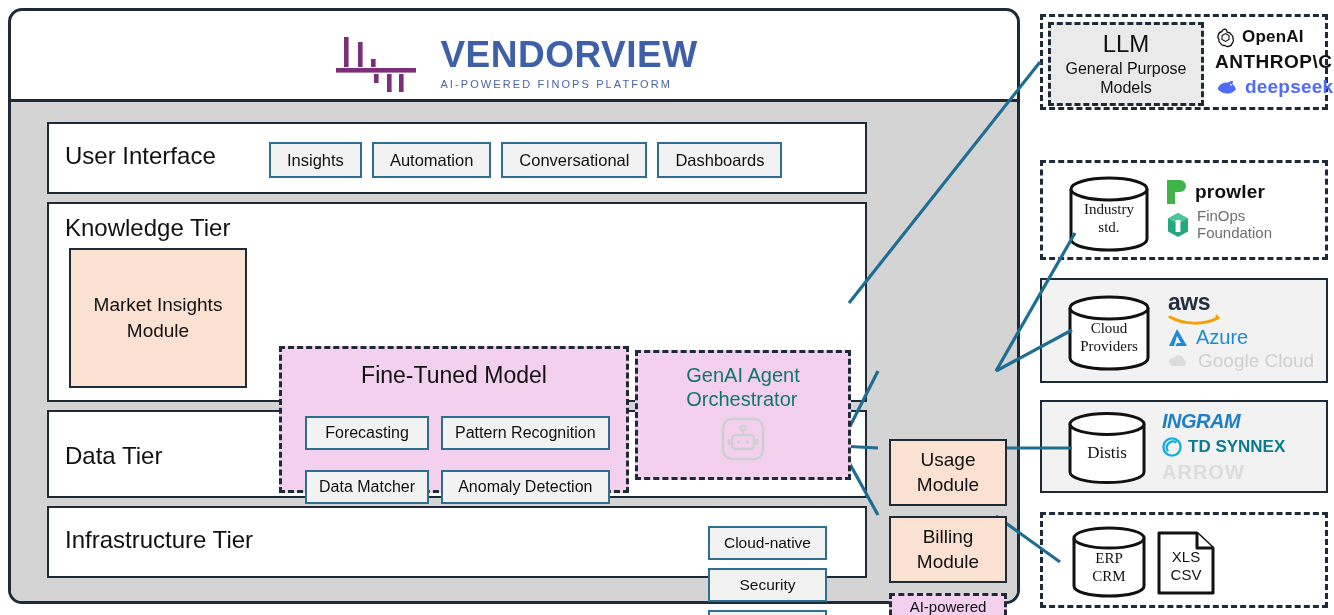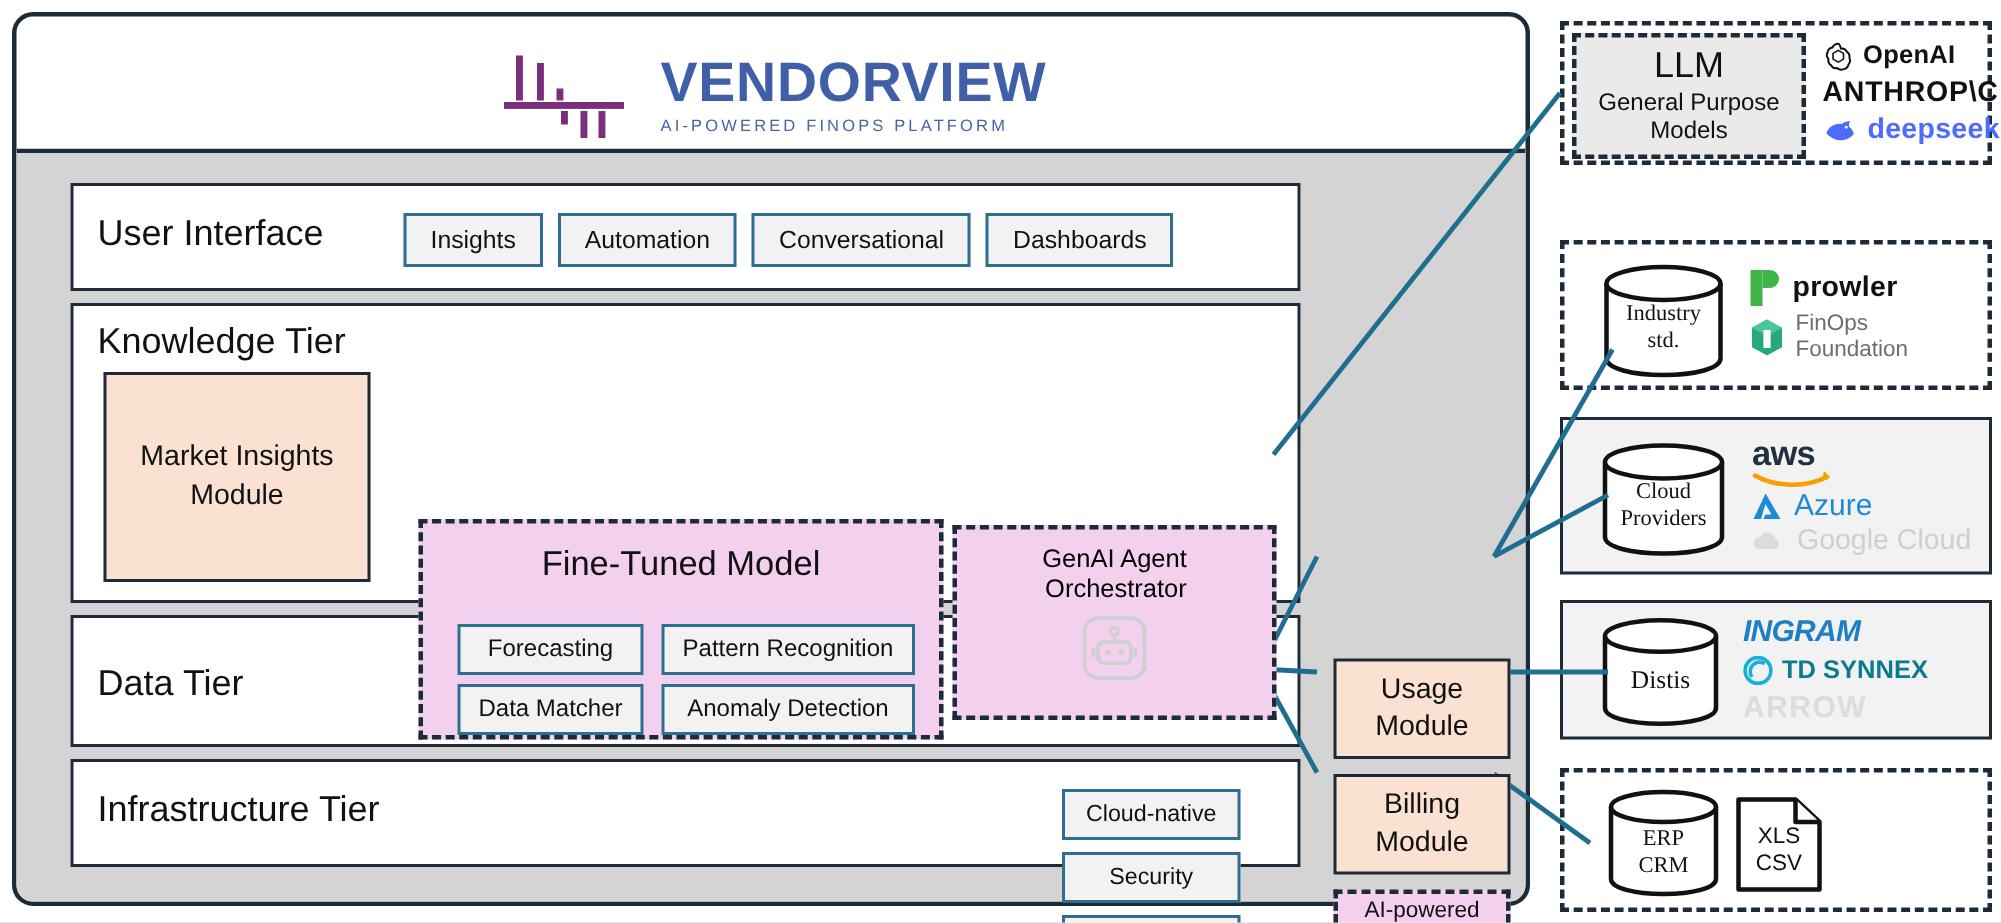--- a/index.html
+++ b/index.html
@@ -81,32 +81,32 @@
     position: absolute; left: 256px; top: 244px; width: 350px; height: 147px;
     background: #f2d0ee; border: 3px dashed #1d2b38;
     z-index: 6;
     margin-left: 12px;
   }
   #fine-tuned .ft-title {
     text-align: center; font-size: 23px; color: #111; margin-top: 13px;
   }
   .ft-grid {
     position: absolute; left: 23px; top: 67px; display: grid;
-    grid-template-columns: auto auto; gap: 6px 12px;
+    grid-template-columns: auto auto; gap: 20px 12px;
   }
   .ft-grid .pill { height: 34px; padding: 0 12px; font-size: 16px; }
 
   
   #genai {
     position: absolute; left: 624px; top: 248px; width: 216px; height: 130px;
     background: #f2d0ee; border: 3px dashed #1d2b38;
     z-index: 6; display: flex; flex-direction: column; align-items: center;
   }
   #genai .genai-title {
-    margin-top: 10px; text-align: right; font-size: 17px; color: #000000; line-height: 1.2;
+    margin-top: 10px; text-align: left; font-size: 20px; color: #0f766e; line-height: 1.2;
   }
   .robot-icon { margin-top: 6px; }
 
   
   #info-retriever {
     position: absolute; left: 697px; top: 418px; width: 143px; height: 55px;
     background: #f2d0ee; border: 3px dashed #1d2b38; z-index: 6;
     display: flex; align-items: center; justify-content: center;
     text-align: center; font-size: 17.5px; color: #111; line-height: 1.3;
   }

